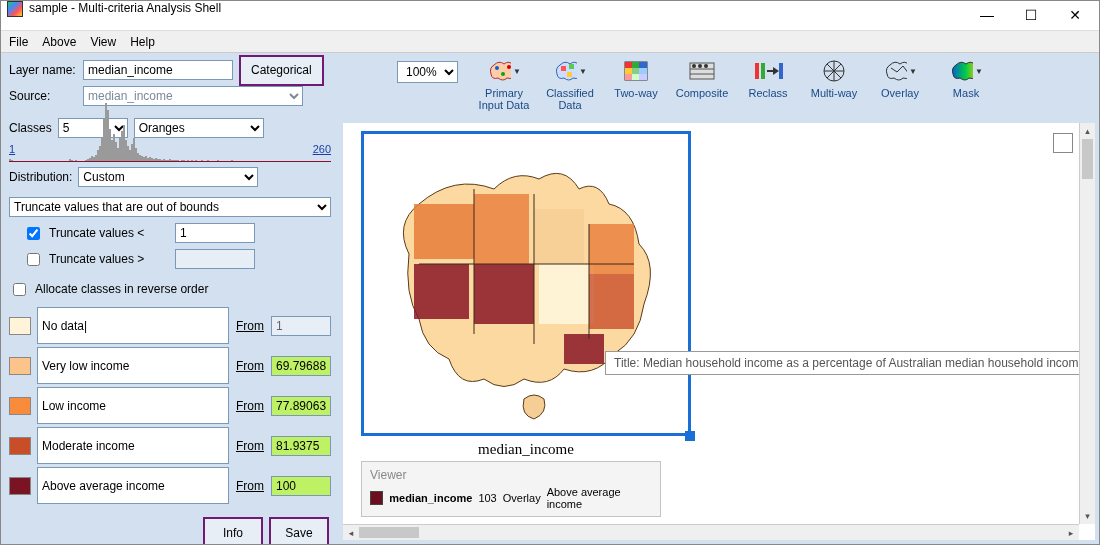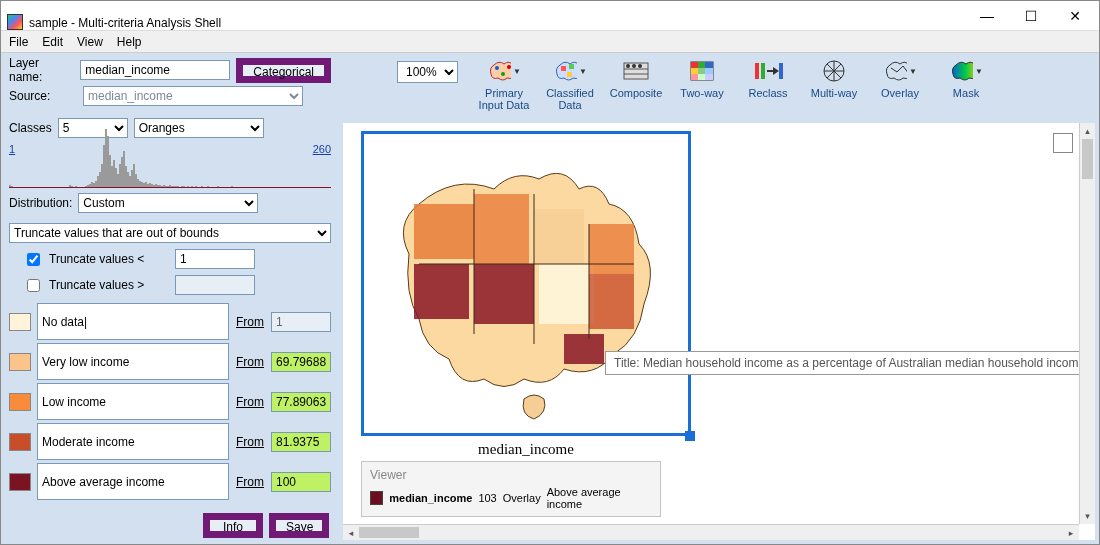--- a/index.html
+++ b/index.html
@@ -1,33 +1,33 @@
 <!DOCTYPE html>
 <html><head>
 <meta charset="utf-8">
 <style>
   * { box-sizing: border-box; font-family: "Segoe UI", Tahoma, sans-serif; }
   body { margin: 0; width: 1100px; height: 545px; background: #fff; overflow: hidden; font-size: 12px; color: #000; }
   .window { width: 1100px; height: 545px; display: flex; flex-direction: column; border: 1px solid #888; }
-  .titlebar { height: 30px; display: flex; align-items: flex-end; padding: 0 2px 0 6px; background: #fff; border-bottom: 1px solid #ddd; }
+  .titlebar { height: 30px; display: flex; align-items: flex-start; padding: 0 2px 0 6px; background: #fff; border-bottom: 1px solid #ddd; }
   .titlebar .icon { width: 16px; height: 16px; margin-right: 6px; display: inline-block; background: linear-gradient(135deg,#2c6,#48f,#f55,#fc3); border:1px solid #333; }
   .titlebar .title { flex: 1; font-size: 12px; }
   .winbtns { display: flex; }
   .winbtn { width: 44px; height: 28px; display: flex; align-items: center; justify-content: center; font-size: 14px; }
   .menubar { height: 22px; display: flex; align-items: center; gap: 14px; padding: 0 8px; background: #f0f0f0; border-bottom: 1px solid #ccc; font-size: 12px; }
   .menubar span { cursor: default; }
   .content { flex: 1; display: flex; background: #d2e0ef; overflow: hidden; }
   .left { width: 338px; padding: 6px 8px 6px 8px; display: flex; flex-direction: column; gap: 4px; }
   .right { flex: 1; display: flex; flex-direction: column; background: #d2e0ef; position: relative; }
   .row { display: flex; align-items: center; gap: 6px; min-height: 22px; }
   label.lbl { font-size: 12px; }
   input.text { height: 20px; border: 1px solid #7a99b8; background: #fff; padding: 0 4px; font-size: 12px; }
   input.text.ro { background: #e7eef6; color: #5a6b7a; }
   select.sel { height: 20px; border: 1px solid #7a99b8; background: #fff; font-size: 12px; }
-  button.btn { height: 25px; border: 7px solid #701a75; background: #e7eef6; padding: 0 10px; font-size: 12px; }
+  button.btn { height: 31px; border: 2px solid #701a75; background: #e7eef6; padding: 0 10px; font-size: 12px; }
   .histblock { border-bottom: 1px solid #8a0f2a; position: relative; height: 78px; margin-top: 2px; }
   .histlabels { display: flex; justify-content: space-between; font-size: 11px; color: #1a3ea8; }
   .histlabels a { text-decoration: underline; cursor: pointer; }
   .hist { position: absolute; left: 0; right: 0; bottom: 0; height: 60px; }
   .bar { position: absolute; bottom: 0; width: 2px; background: #9a9a9a; }
   .cls-row { display: flex; align-items: center; gap: 6px; margin: 3px 0; }
   .swatch { width: 22px; height: 18px; border: 1px solid #888; }
   .cls-row input.name { flex: 1; height: 37px; border: 1px solid #7a99b8; background: #fff; padding: 14px 4px; font-size: 12px; }
   .cls-row .from { width: 30px; font-size: 12px; text-align: center; text-decoration: underline; }
   .cls-row input.val { width: 60px; height: 20px; border: 1px solid #7a99b8; background: #bef264; padding: 0 4px; font-size: 12px; }
@@ -65,21 +65,21 @@
     <span class="title">sample - Multi-criteria Analysis Shell</span>
     <div class="winbtns">
       <div class="winbtn">—</div>
       <div class="winbtn">☐</div>
       <div class="winbtn">✕</div>
     </div>
   </div>
 
   <div class="menubar">
     <span>File</span>
-    <span>Edit</span>
+    <span>Above</span>
     <span>View</span>
     <span>Help</span>
   </div>
 
   <div class="content">
 
     <div class="left">
       <div class="row">
         <label class="lbl" style="width:68px">Layer name:</label>
         <input class="text" style="width: 150px;" value="median_income">
@@ -188,20 +188,24 @@
         <input type="checkbox" class="chk" checked="" style="">
         <label class="lbl" style="width:120px">Truncate values &lt;</label>
         <input class="text" style="width: 80px;" value="1">
       </div>
       <div class="row" style="padding-left:14px">
         <input type="checkbox" class="chk" style="">
         <label class="lbl" style="width:120px">Truncate values &gt;</label>
         <input class="text ro" style="width: 80px;" readonly="" value="">
       </div>
 
+      <div class="row" style="margin-top:4px">
+        <input type="checkbox" class="chk" style="">
+        <label class="lbl">Allocate classes in reverse order</label>
+      </div>
 
       <div id="class-rows">
           <div class="cls-row">
             <span class="swatch" style="background:#fff4d9"></span>
             <input class="name" value="No data|" style="">
             <span class="from">From</span>
             <input class="val ro" readonly="" value="1" style="">
           </div>
           <div class="cls-row">
             <span class="swatch" style="background:#fcc38a"></span>
@@ -257,50 +261,50 @@
               <div class="ticon">
                 <svg width="34" height="26">
                   <path d="M4 16 Q2 10 7 7 Q12 2 17 6 Q22 2 26 7 Q32 9 29 16 Q27 22 20 20 Q16 24 11 20 Q5 22 4 16" fill="#cdf" stroke="#36a"></path>
                   <rect x="8" y="8" width="5" height="5" fill="#f55"></rect>
                   <rect x="16" y="6" width="5" height="5" fill="#5c5"></rect>
                   <rect x="14" y="14" width="5" height="5" fill="#fc3"></rect>
                 </svg>
                 <span class="drop">▼</span>
               </div>
               <div>Classified<br>Data</div>
-            </div>
-            <div class="tbtn">
-              <div class="ticon">
-                <svg width="34" height="26">
-                  <rect x="5" y="5" width="24" height="16" fill="#ddd" stroke="#555"></rect>
-                  <line x1="5" y1="11" x2="29" y2="11" stroke="#555"></line>
-                  <line x1="5" y1="16" x2="29" y2="16" stroke="#555"></line>
-                  <circle cx="9" cy="8" r="2" fill="#333"></circle>
-                  <circle cx="15" cy="8" r="2" fill="#333"></circle>
-                  <circle cx="21" cy="8" r="2" fill="#333"></circle>
-                </svg>
-              </div>
-              <div>Composite</div>
             </div>
             <div class="tbtn">
               <div class="ticon">
                 <svg width="34" height="26">
                   <rect x="6" y="4" width="22" height="18" fill="#fff" stroke="#333"></rect>
                   <rect x="6" y="4" width="7" height="6" fill="#e33"></rect>
                   <rect x="13" y="4" width="7" height="6" fill="#3a3"></rect>
                   <rect x="20" y="4" width="8" height="6" fill="#36c"></rect>
                   <rect x="6" y="10" width="7" height="6" fill="#fc3"></rect>
                   <rect x="13" y="10" width="7" height="6" fill="#8c8"></rect>
                   <rect x="20" y="10" width="8" height="6" fill="#9cf"></rect>
                   <rect x="6" y="16" width="7" height="6" fill="#f99"></rect>
                   <rect x="13" y="16" width="7" height="6" fill="#cfc"></rect>
                   <rect x="20" y="16" width="8" height="6" fill="#ccf"></rect>
                 </svg>
               </div>
               <div>Two-way</div>
+            </div>
+            <div class="tbtn">
+              <div class="ticon">
+                <svg width="34" height="26">
+                  <rect x="5" y="5" width="24" height="16" fill="#ddd" stroke="#555"></rect>
+                  <line x1="5" y1="11" x2="29" y2="11" stroke="#555"></line>
+                  <line x1="5" y1="16" x2="29" y2="16" stroke="#555"></line>
+                  <circle cx="9" cy="8" r="2" fill="#333"></circle>
+                  <circle cx="15" cy="8" r="2" fill="#333"></circle>
+                  <circle cx="21" cy="8" r="2" fill="#333"></circle>
+                </svg>
+              </div>
+              <div>Composite</div>
             </div>
             <div class="tbtn">
               <div class="ticon">
                 <svg width="34" height="26">
                   <rect x="4" y="5" width="4" height="16" fill="#e33"></rect>
                   <rect x="10" y="5" width="4" height="16" fill="#3a3"></rect>
                   <path d="M16 13 h8" stroke="#333" stroke-width="2"></path>
                   <path d="M22 9 l6 4 l-6 4 z" fill="#333"></path>
                   <rect x="28" y="5" width="4" height="16" fill="#36c"></rect>
                 </svg>

